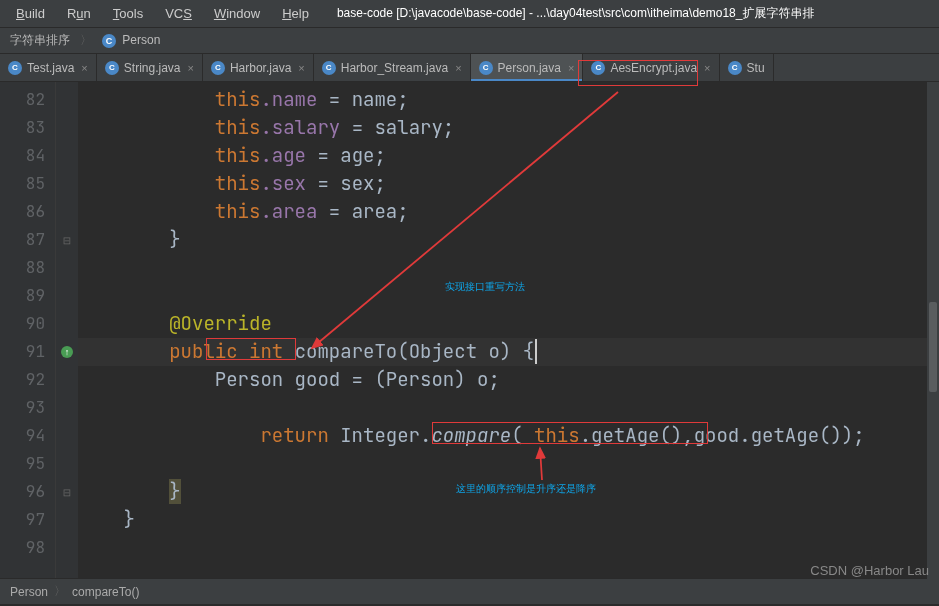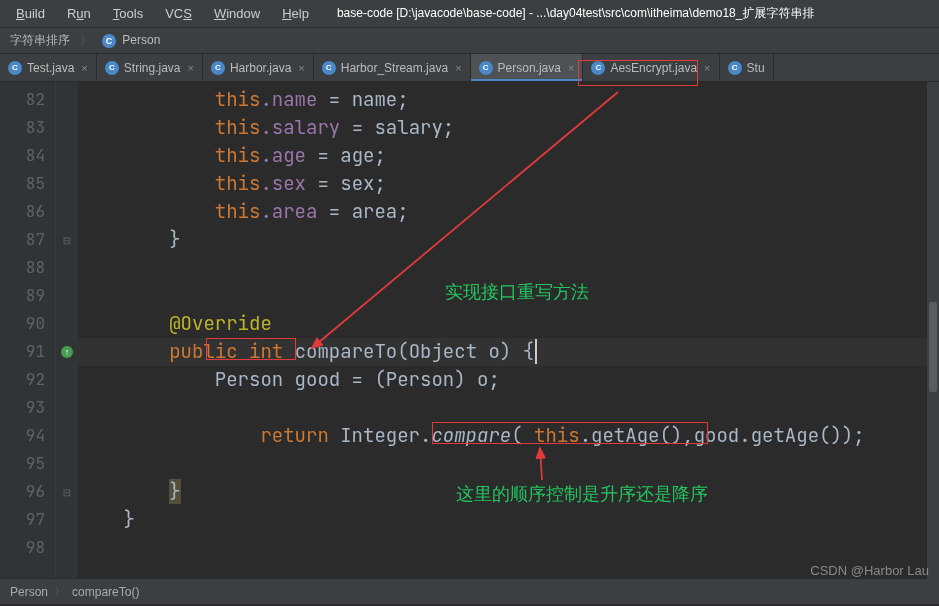--- a/index.html
+++ b/index.html
@@ -134,21 +134,21 @@
     .line { height:28px; line-height:28px; white-space:pre; color:#a9b7c6; }
     .line.current { background:#323232; }
     .kw { color:#cc7832; }
     .field { color:#9876aa; }
     .ann { color:#bbb529; }
     .str-meth { font-style: italic; color:#a9b7c6; }
     .warn { background:#52503a; }
     .cursor { border-left:2px solid #ccc; margin-left:1px; }
     .redbox { position:absolute; border:1.5px solid #e03a3a; pointer-events:none; }
     .arrow { position:absolute; pointer-events:none; }
-    .annot { position:absolute; color:#22c55e; font-family:Liberation Mono, monospace; font-size:18px; pointer-events:none; }
+    .annot { position:absolute; color:#0ea5e9; font-family:Liberation Mono, monospace; font-size:10px; pointer-events:none; }
     .statusbar {
       height:26px; background:#3c3f41; border-top:1px solid #2a2a2a;
       display:flex; align-items:center; padding:0 10px; gap:6px; font-size:12px; color:#aaa;
     }
     .sb-sep { color:#666; }
     .watermark {
       position:absolute; right:10px; bottom:28px;
       color:#888; font-size:13px; font-family:sans-serif;
     }
     .scrollbar {

